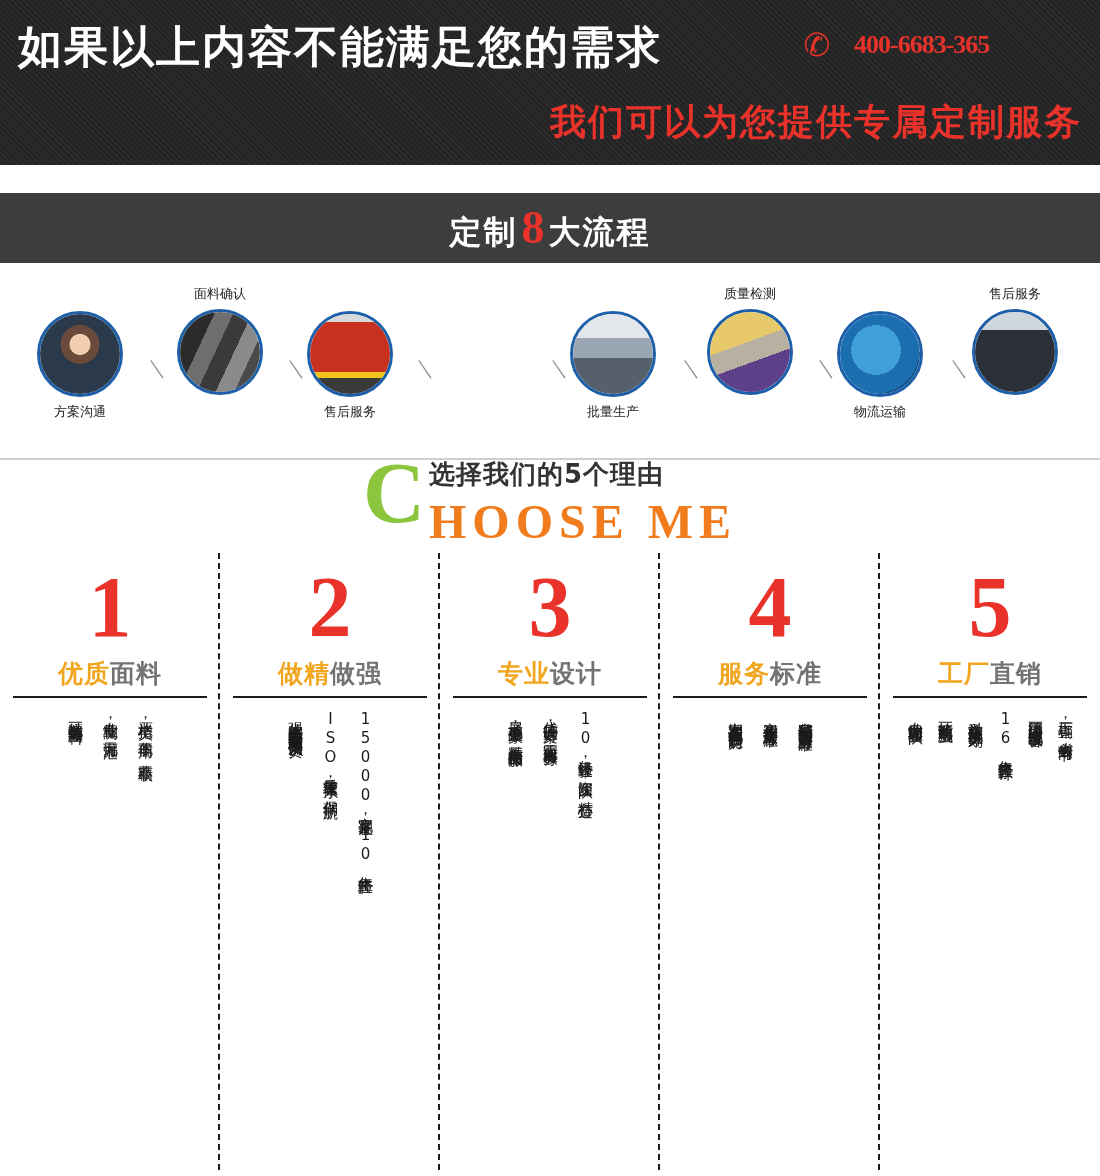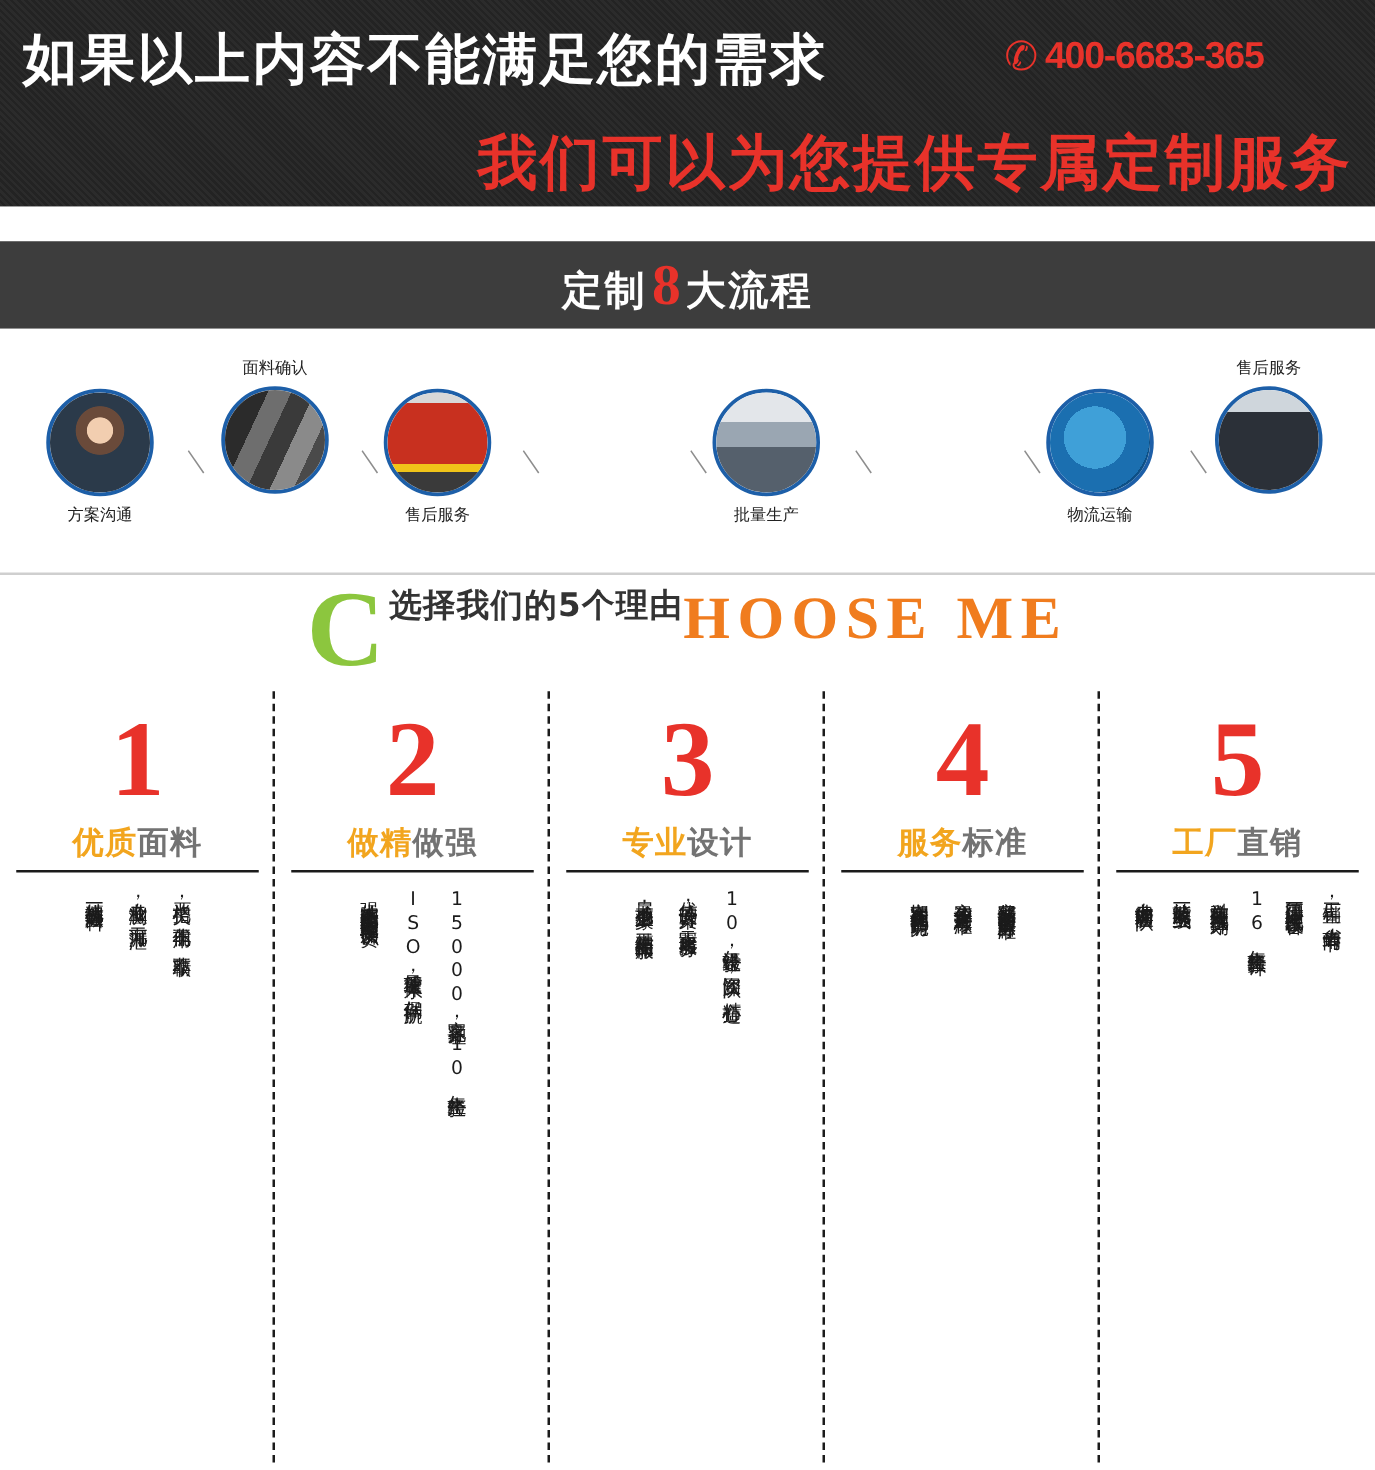--- a/index.html
+++ b/index.html
@@ -28,28 +28,28 @@
   }
   .phone-box{
     position:absolute;left:800px;top:28px;
     display:flex;align-items:center;
   }
   .phone-icon{
     width:34px;height:34px;color:#e8322a;font-size:32px;line-height:34px;
     text-align:center;
   }
   .phone-num{
-    font-size:30px;font-weight:bold;color:#e8322a;
-    font-family:Liberation Sans, sans-serif;
+    font-size:26px;font-weight:bold;color:#e8322a;
+    font-family:Liberation Serif, serif;
     letter-spacing:-1px;
-    margin-left:2px;
+    margin-left:20px;
   }
   .banner-line2{
     position:absolute;right:18px;top:98px;
-    font-size:48px;font-weight:bold;color:#e8322a;
+    font-size:36px;font-weight:bold;color:#e8322a;
     letter-spacing:2px;
     font-family:"DejaVu Sans","Liberation Sans",sans-serif;
     text-align:center;
   }
 
   
   .proc-title-bar{
     position:relative;
     width:1100px;height:70px;
     background:#3d3d3d;
@@ -108,21 +108,21 @@
     position:relative;width:1100px;height:85px;
     background:#ffffff;
     display:flex;align-items:center;justify-content:center;
   }
   .choose-inner{position:relative;display:flex;align-items:flex-start;}
   .big-c{
     font-family:"Liberation Serif","DejaVu Serif",serif;
     font-size:86px;line-height:72px;color:#8cc63e;font-weight:bold;
     margin-right:4px;
   }
-  .choose-text{display:flex;flex-direction:row;}
+  .choose-text{display:flex;flex-direction:column;}
   .choose-cn{
     font-size:26px;color:#333333;font-weight:bold;letter-spacing:1px;
     font-family:"DejaVu Sans","Liberation Sans",sans-serif;
     margin-bottom:2px;
   }
   .choose-en{
     font-size:48px;color:#f07c1e;font-weight:bold;letter-spacing:6px;
     font-family:"Liberation Serif","DejaVu Serif",serif;
   }
 
@@ -232,20 +232,26 @@
     <div class="arrow" style="left:548px;top:90px;">＼</div>
 
     <div class="step" style="left:553px;top:48px;">
       <div class="circle">
           <div class="inner ph-line"></div>
         </div>
       <div class="step-label">批量生产</div>
     </div>
     <div class="arrow" style="left:680px;top:90px;">＼</div>
 
+    <div class="step up" style="left:690px;top:22px;">
+      <div class="step-label">质量检测</div>
+      <div class="circle">
+          <div class="inner ph-qc"></div>
+        </div>
+    </div>
     <div class="arrow" style="left:815px;top:90px;">＼</div>
 
     <div class="step" style="left:820px;top:48px;">
       <div class="circle">
           <div class="inner ph-logistics"></div>
         </div>
       <div class="step-label">物流运输</div>
     </div>
     <div class="arrow" style="left:948px;top:90px;">＼</div>
 

